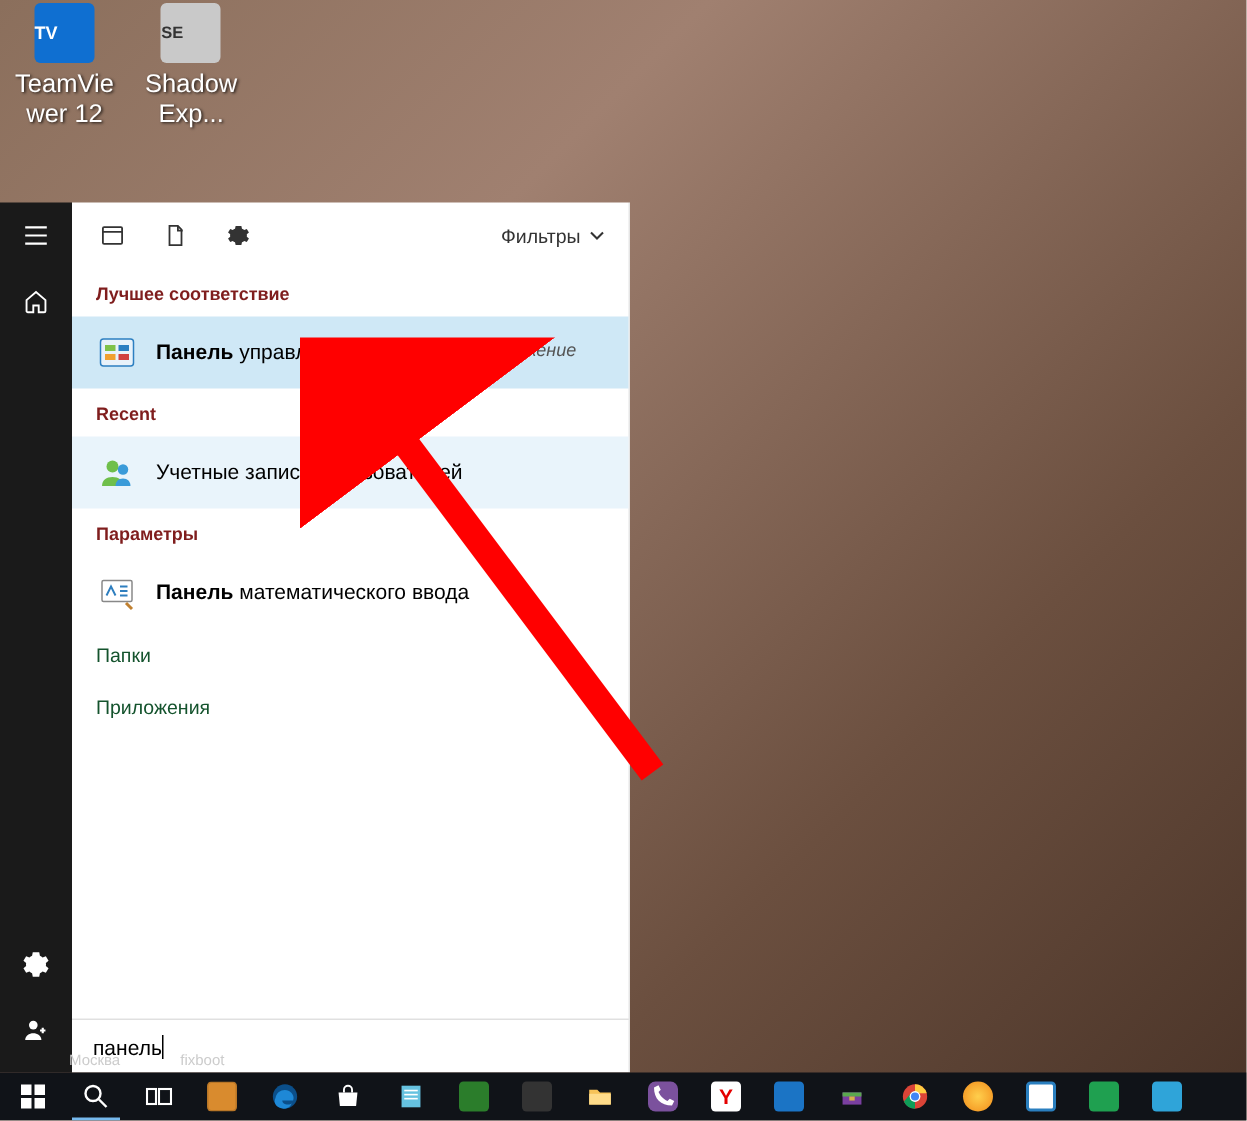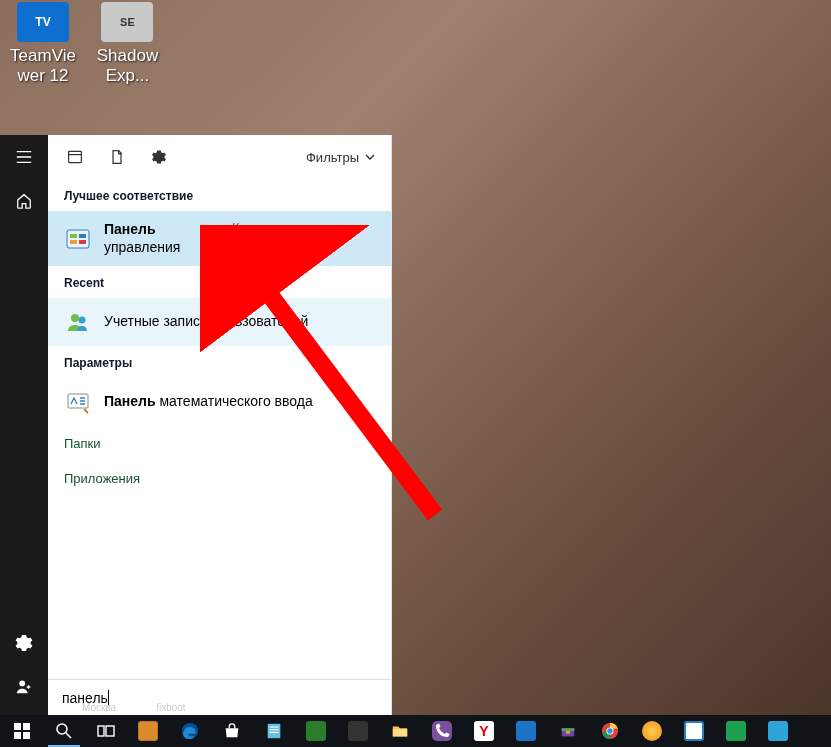--- a/index.html
+++ b/index.html
@@ -2,44 +2,44 @@
 <html><head>
 <meta charset="utf-8">
 <style>
 * { margin: 0; padding: 0; box-sizing: border-box; font-family: "Segoe UI", Tahoma, sans-serif; }
 html, body { width: 831px; height: 747px; overflow: hidden; position: relative; }
 body { background: linear-gradient(135deg, #8b6f5c 0%, #a08070 30%, #6b4f3f 70%, #4a3428 100%); }
 
 
 .desktop-icons { position: absolute; top: 0; left: 0; padding: 2px 8px; }
 .desktop-icon { width: 70px; text-align: center; margin-bottom: 10px; cursor: pointer; display: inline-block; vertical-align: top; margin-right: 10px; }
-.desktop-icon .icon-img { width: 52px; height: 40px; margin: 0 auto 4px; border-radius: 4px; display: flex; align-items: center; justify-content: center; }
+.desktop-icon .icon-img { width: 40px; height: 40px; margin: 0 auto 4px; border-radius: 4px; display: flex; align-items: center; justify-content: flex-start; }
 .desktop-icon .icon-label { color: #fff; font-size: 17px; text-shadow: 1px 1px 2px rgba(0,0,0,0.8); line-height: 1.2; word-break: break-word; }
 .row2-offset { margin-top: 14px; }
 
 
 .start-menu { position: absolute; left: 0; top: 135px; bottom: 32px; display: flex; }
 .left-rail { width: 48px; background: #1a1a1a; display: flex; flex-direction: column; }
 .left-rail .rail-top { flex: 0 0 auto; }
 .left-rail .rail-spacer { flex: 1; }
 .left-rail .rail-bottom { flex: 0 0 auto; margin-bottom: 6px; }
 .rail-btn { width: 48px; height: 44px; display: flex; align-items: center; justify-content: center; color: #fff; cursor: pointer; }
 .rail-btn svg { width: 18px; height: 18px; fill: #fff; }
 
-.search-panel { width: 344px; background: #fff; display: flex; flex-direction: column; border-right: 1px solid rgba(0,0,0,0.1); }
+.search-panel { width: 372px; background: #fff; display: flex; flex-direction: column; border-right: 1px solid rgba(0,0,0,0.1); }
 
 .panel-toolbar { height: 44px; display: flex; align-items: center; padding: 0 6px; border-bottom: 0; }
 .panel-toolbar .tb-btn { width: 42px; height: 44px; display: flex; align-items: center; justify-content: center; color: #333; cursor: pointer; }
 .panel-toolbar .tb-btn svg { width: 16px; height: 16px; fill: none; stroke: #333; stroke-width: 1.5; }
 .panel-toolbar .tb-btn .gear { fill: #333; stroke: none; }
 .panel-toolbar .tb-spacer { flex: 1; }
 .panel-toolbar .filters { display: flex; align-items: center; gap: 6px; font-size: 13px; color: #333; padding: 0 10px; cursor: pointer; }
 .panel-toolbar .filters svg { width: 10px; height: 10px; fill: #333; }
 
-.section-header { font-size: 12px; color: #0f172a; font-weight: 600; padding: 10px 16px 8px; }
+.section-header { font-size: 12px; color: #7f1d1d; font-weight: 600; padding: 10px 16px 8px; }
 
 .result-item { display: flex; align-items: center; padding: 10px 16px; gap: 12px; cursor: pointer; }
 .result-item.selected { background: #cfe8f6; }
 .result-item.secondary { background: #e9f4fb; }
 .result-item .ri-icon { width: 28px; height: 28px; flex: 0 0 28px; display: flex; align-items: center; justify-content: center; }
 .result-item .ri-icon svg { width: 24px; height: 24px; }
 .result-item .ri-text { display: flex; line-height: 1.25; }
 .result-item .ri-title { font-size: 14px; color: #000; }
 .result-item .ri-title b { font-weight: 700; }
 .result-item .ri-sub { font-size: 12px; color: #555; font-style: italic; }
@@ -47,21 +47,21 @@
 .plain-item { padding: 10px 16px; font-size: 13px; color: #14532d; cursor: pointer; }
 
 .panel-spacer { flex: 1; }
 
 .search-input-row { height: 36px; border-top: 1px solid rgba(0,0,0,0.12); display: flex; align-items: center; padding: 0 14px; }
 .search-input-row input { border: none; outline: none; width: 100%; font-size: 14px; background: transparent; color: #000; }
 .search-caret { width: 1px; height: 16px; background: #000; animation: blink 1s step-end infinite; }
 @keyframes blink { 50% { opacity: 0; } }
 
 
-.under-text { position: absolute; left: 46px; bottom: 34px; color: #ccc; font-size: 10px; display: flex; gap: 40px; z-index: 1; margin-left: 36px; }
+.under-text { position: absolute; left: 46px; bottom: 34px; color: #ccc; font-size: 10px; display: flex; gap: 40px; z-index: 1; }
 
 
 .taskbar { position: absolute; left: 0; right: 0; bottom: 0; height: 32px; background: #101318; display: flex; align-items: center; padding: 0 2px; gap: 2px; }
 .tb-item { width: 40px; height: 32px; display: flex; align-items: center; justify-content: center; cursor: pointer; position: relative; }
 .tb-item.active::after { content: ""; position: absolute; left: 4px; right: 4px; bottom: 0; height: 2px; background: #76b9ed; }
 .tb-item svg { width: 18px; height: 18px; }
 
 
 .arrow-annot { position: absolute; left: 200px; top: 225px; z-index: 20; pointer-events: none; }
 .arrow-annot svg { width: 260px; height: 310px; }

